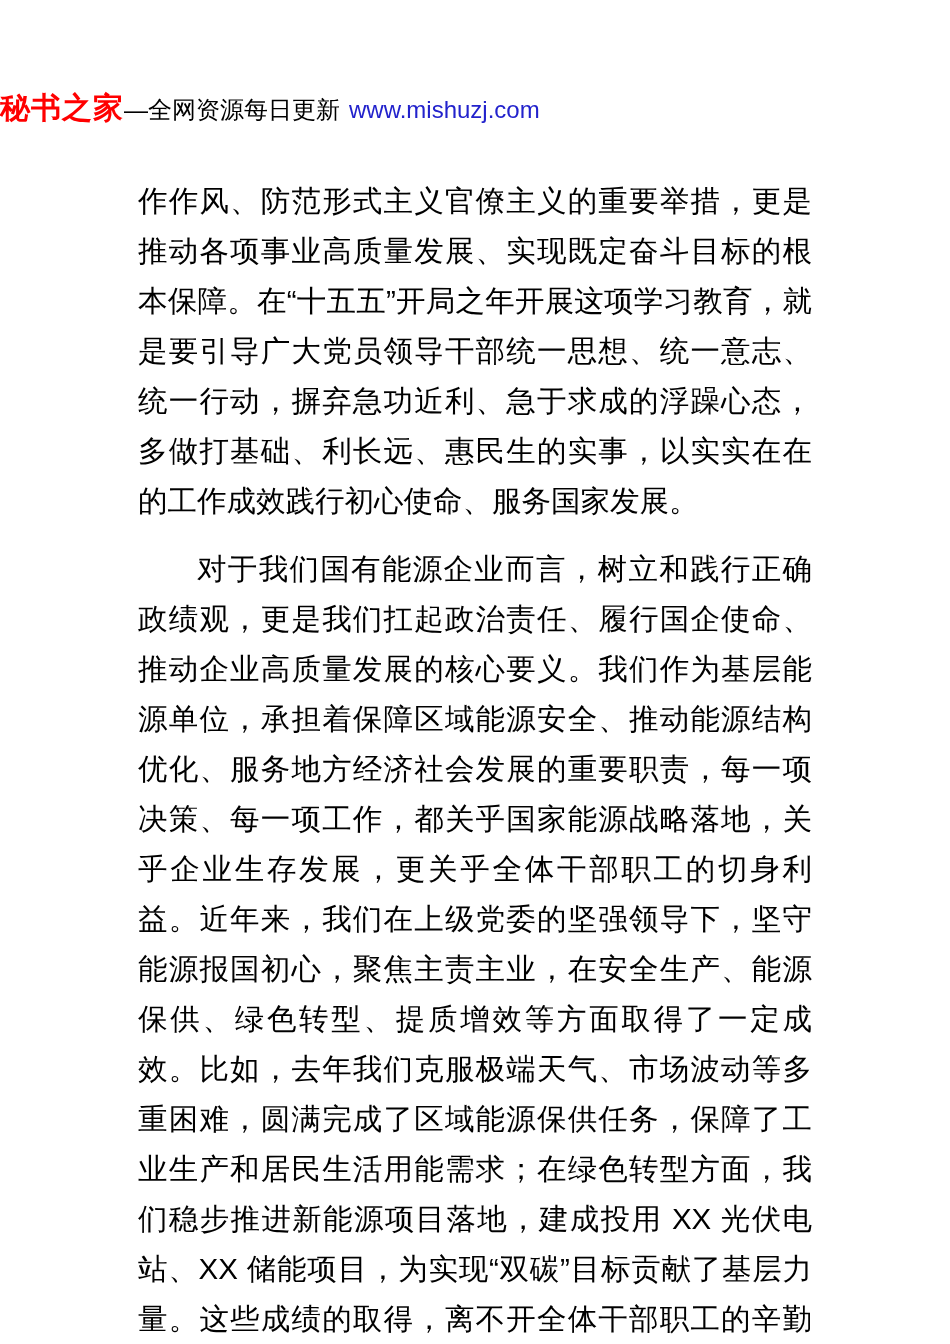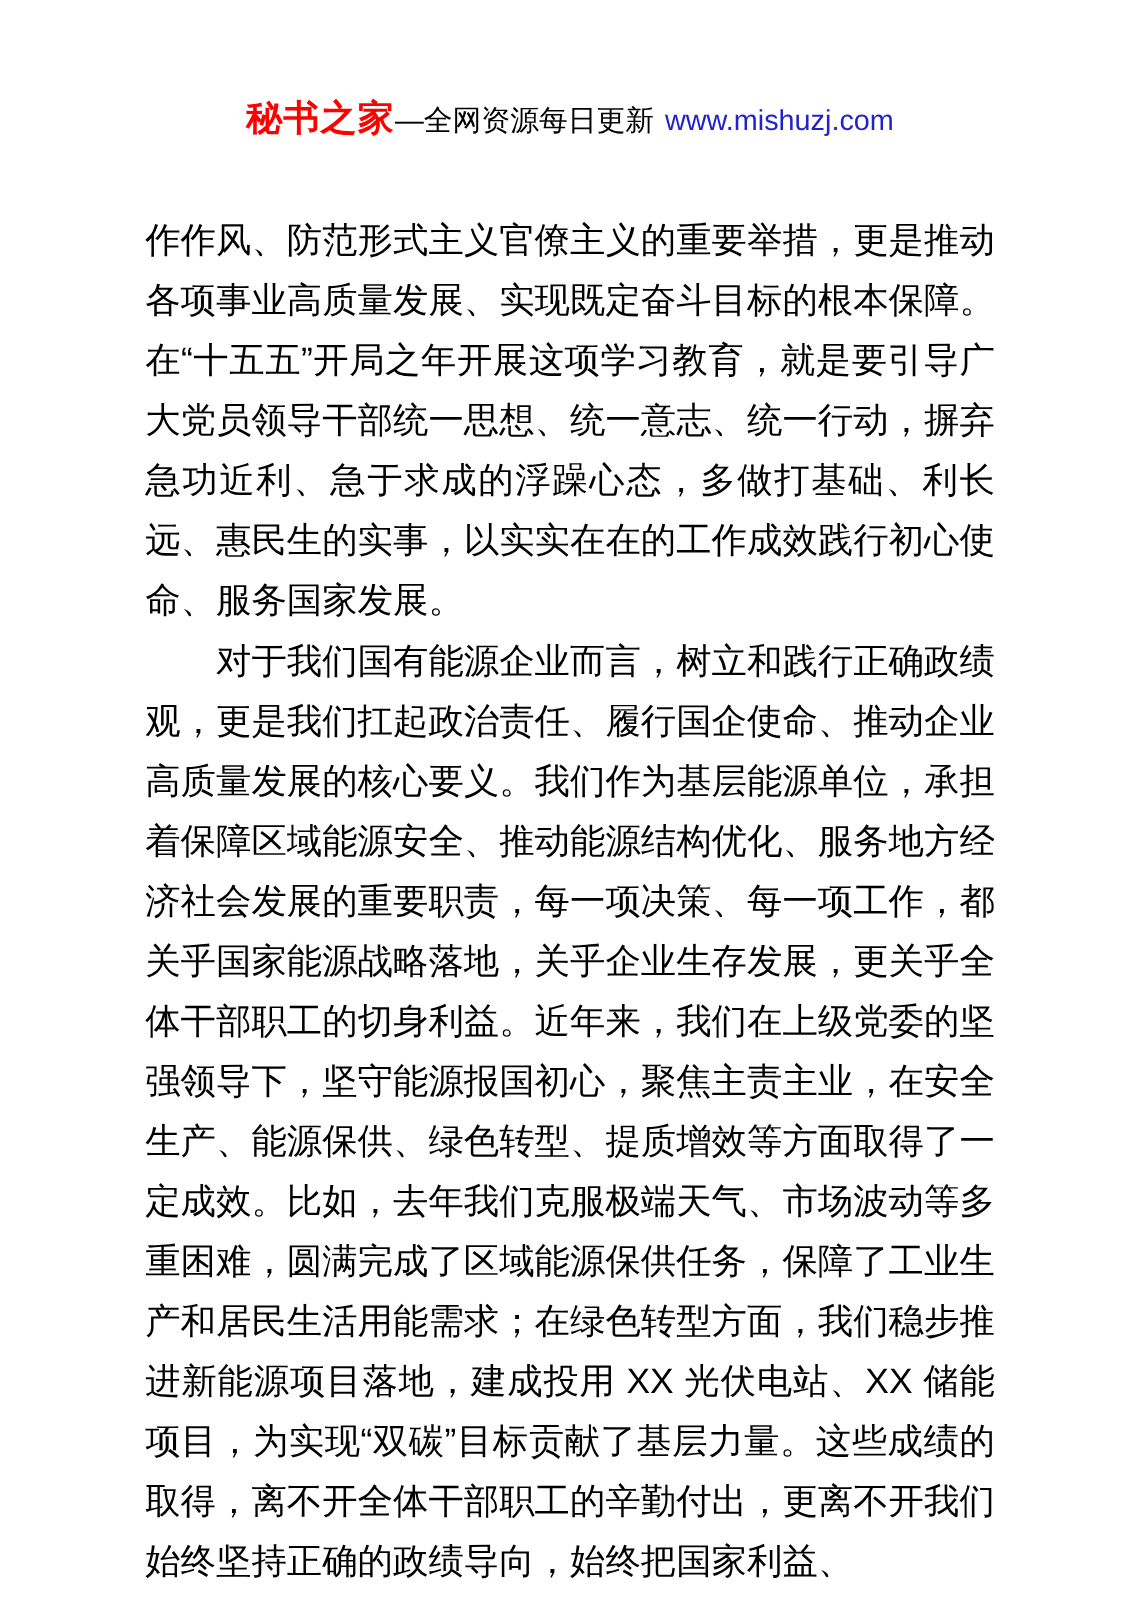--- a/index.html
+++ b/index.html
@@ -13,23 +13,22 @@
     height: 1344px;
     margin: 0 auto;
     background: var(--page_bg, #ffffff);
     box-sizing: border-box;
     padding-top: 78px;
     font-family: "Liberation Sans", "DejaVu Sans", sans-serif;
     color: var(--text_black, #000000);
     overflow: hidden;
   }
   .site-header {
-    text-align: center;
     white-space: nowrap;
-    line-height: 42px;
+    line-height: 60px;
     height: 42px;
   }
   .brand {
     color: var(--brand_red, #ff0000);
     font-weight: 700;
     font-size: 30px;
     letter-spacing: 1px;
   }
   .tagline {
     font-size: 24px;
@@ -43,21 +42,21 @@
     cursor: pointer;
   }
   .content {
     margin: 56px 120px 0 120px;
     font-size: 29.5px;
     line-height: 50px;
     text-align: justify;
     text-justify: inter-ideograph;
   }
   .para {
-    margin: 1px;
+    margin: 18px;
   }
   .para.indent {
     text-indent: 2em;
   }
 </style>
 </head>
 <body>
 
 <div class="page">
 

